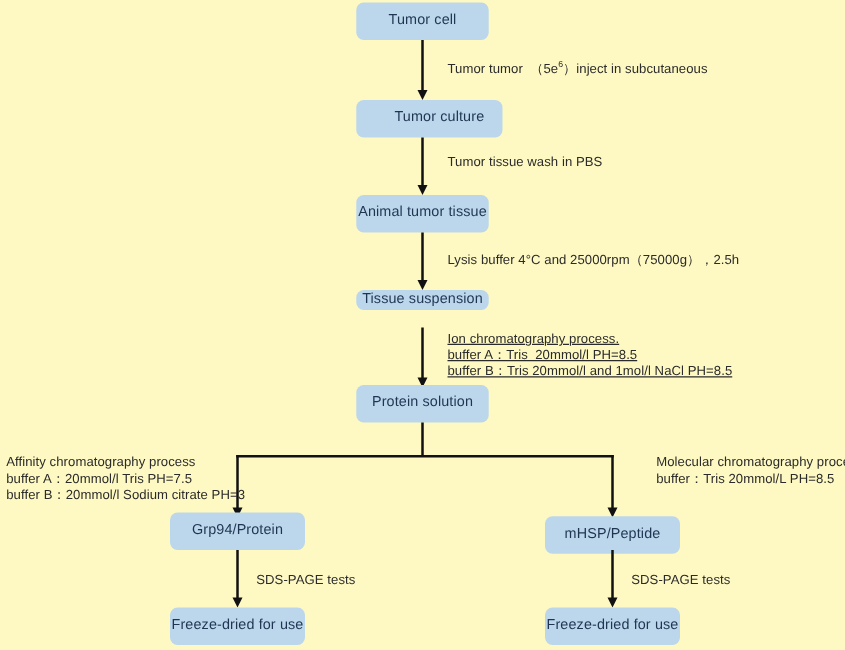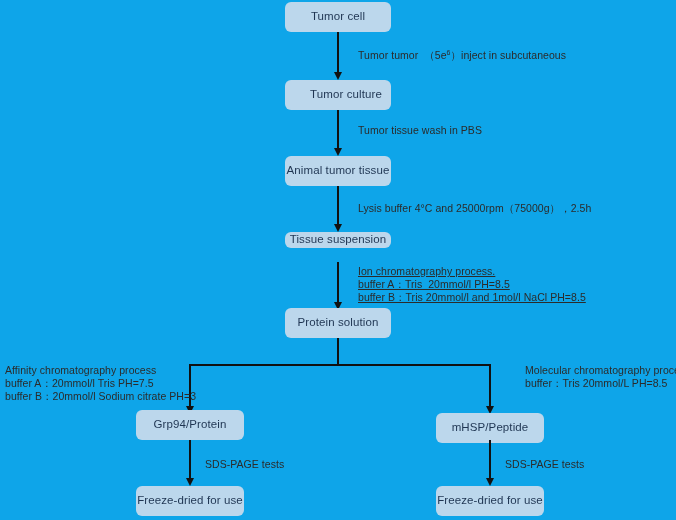--- a/index.html
+++ b/index.html
@@ -8,21 +8,21 @@
     padding: 0;
     background: #ffffff;
   }
   body {
     font-family: "Liberation Sans", "DejaVu Sans", sans-serif;
   }
   #canvas {
     position: relative;
     width: 676px;
     height: 520px;
-    background: #0ea5e9;
+    background: #fef9c3;
     overflow: hidden;
   }
   
   .node {
     position: absolute;
     background: #bcd7ec;
     border-radius: 6px;
     color: #1f3552;
     font-size: 11.5px;
     line-height: 1;
@@ -72,21 +72,21 @@
 <body>
 
 <div id="canvas">
 
   <div class="node" style="left:285px; top:2px; width:106px; height:30px;">Tumor cell</div>
 
   <div class="vline" style="left:337px; top:32px; height:42px;"></div>
   <div class="arrowhead" style="left:333.5px; top:72px;"></div>
   <div class="note" style="left:358px; top:49px;"><span>Tumor tumor  （5e</span><sup>6</sup><span>）inject in subcutaneous</span></div>
 
-  <div class="node" style="left:285px; top:80px; width:106px; height:30px;padding-left:16px;">Tumor culture</div>
+  <div class="node" style="left:285px; top:80px; width:117px; height:30px;padding-left:16px;">Tumor culture</div>
 
   <div class="vline" style="left:337px; top:110px; height:40px;"></div>
   <div class="arrowhead" style="left:333.5px; top:148px;"></div>
   <div class="note" style="left:358px; top:124px;text-align:right;">Tumor tissue wash in PBS</div>
 
   <div class="node" style="left:285px; top:156px; width:106px; height:30px;">Animal tumor tissue</div>
 
   <div class="vline" style="left:337px; top:186px; height:40px;"></div>
   <div class="arrowhead" style="left:333.5px; top:224px;"></div>
   <div class="note" style="left:358px; top:202px;">Lysis buffer 4°C and 25000rpm（75000g），2.5h</div>

